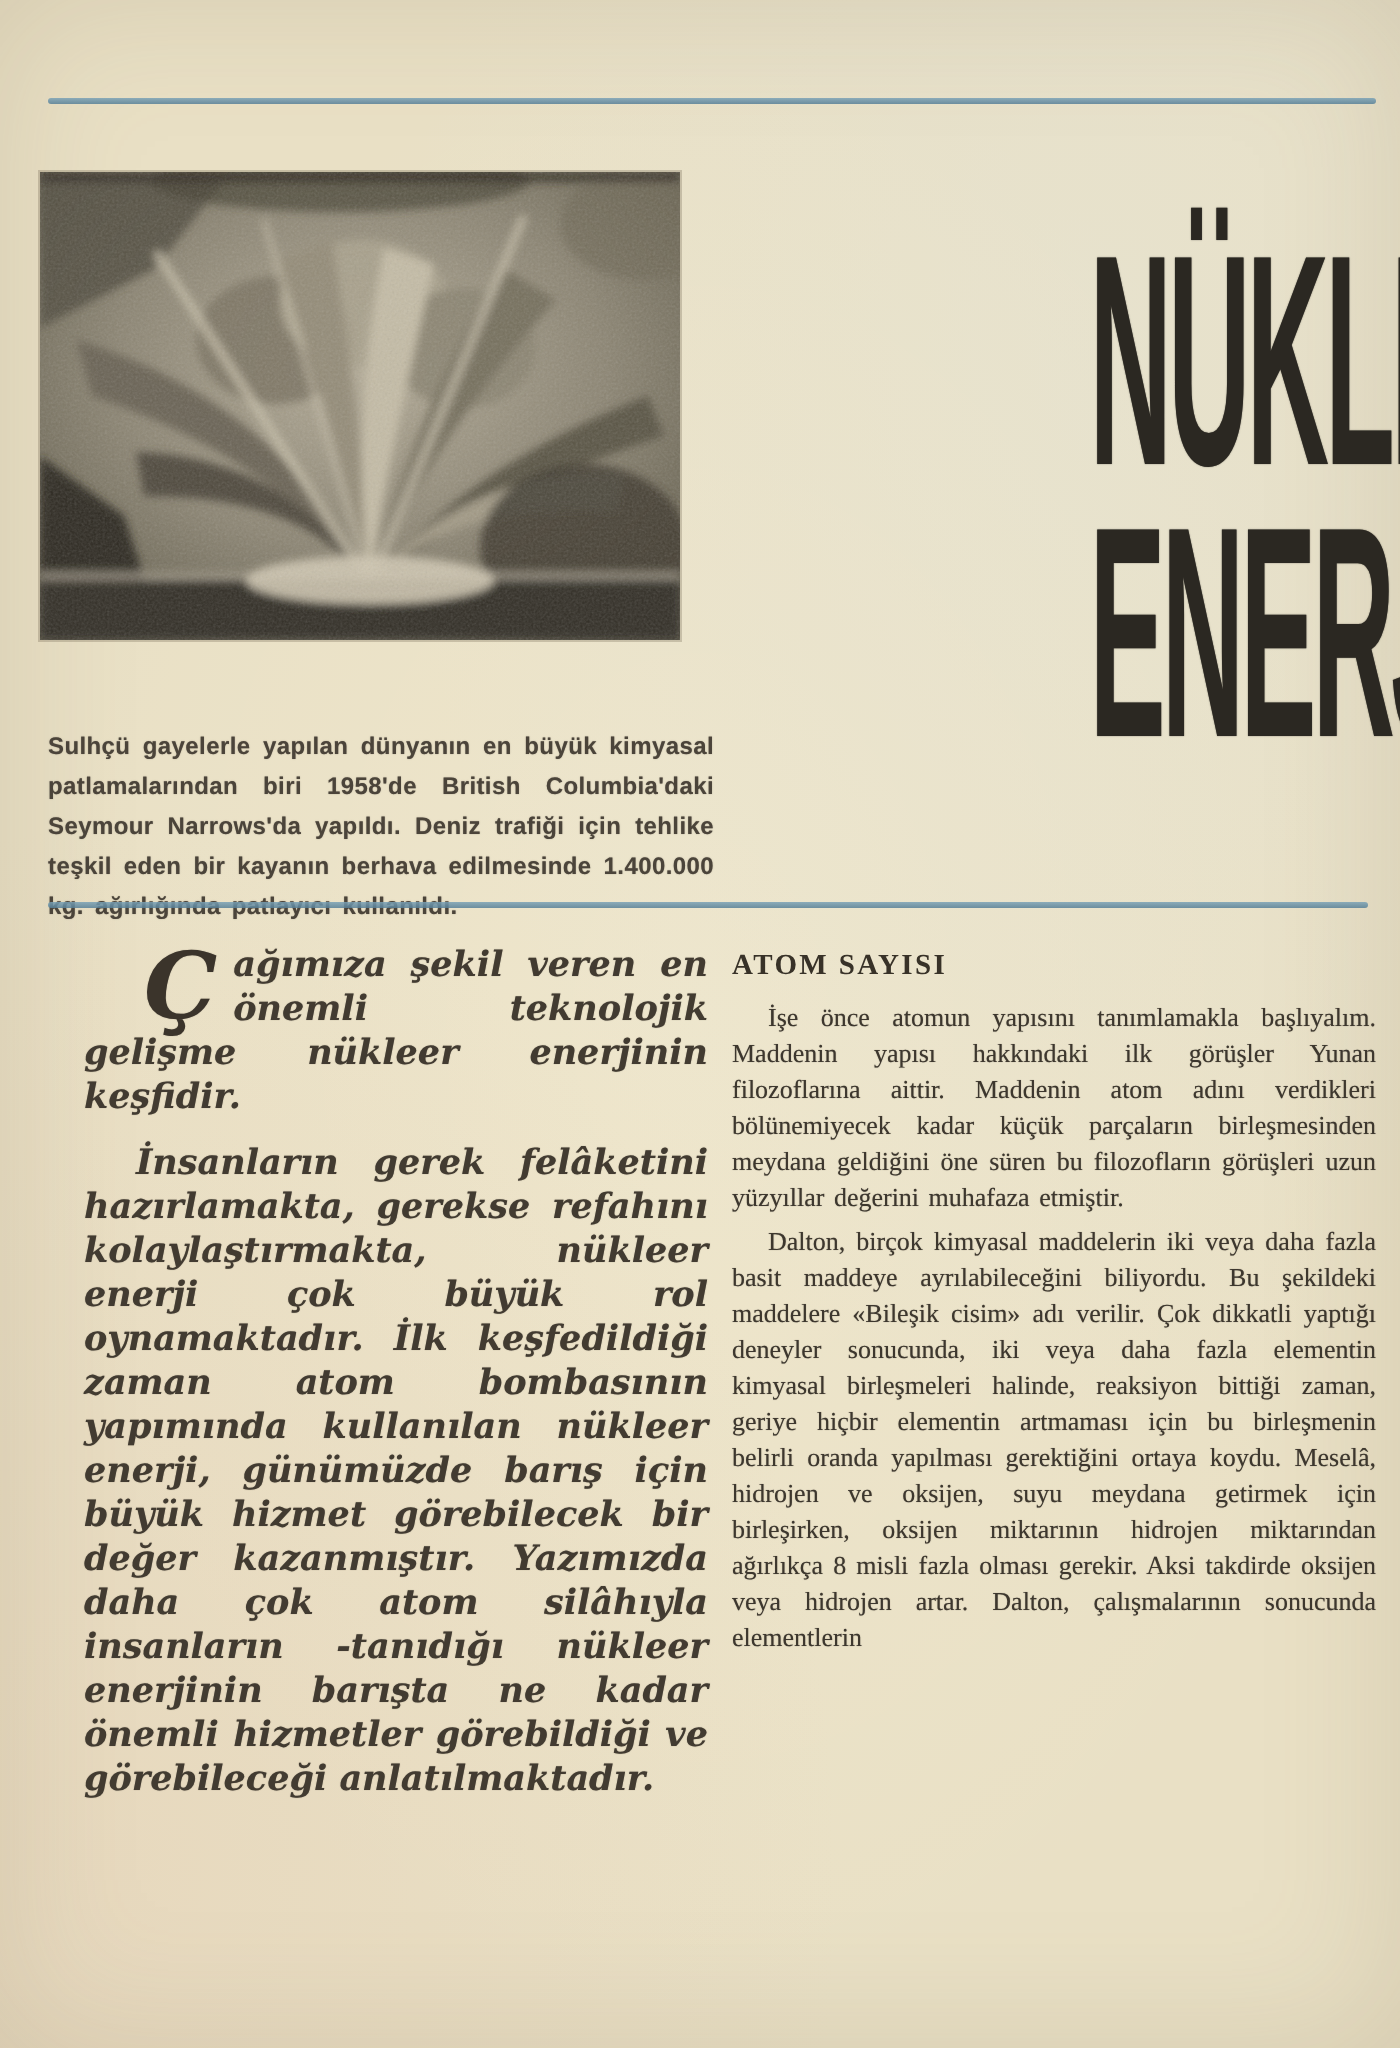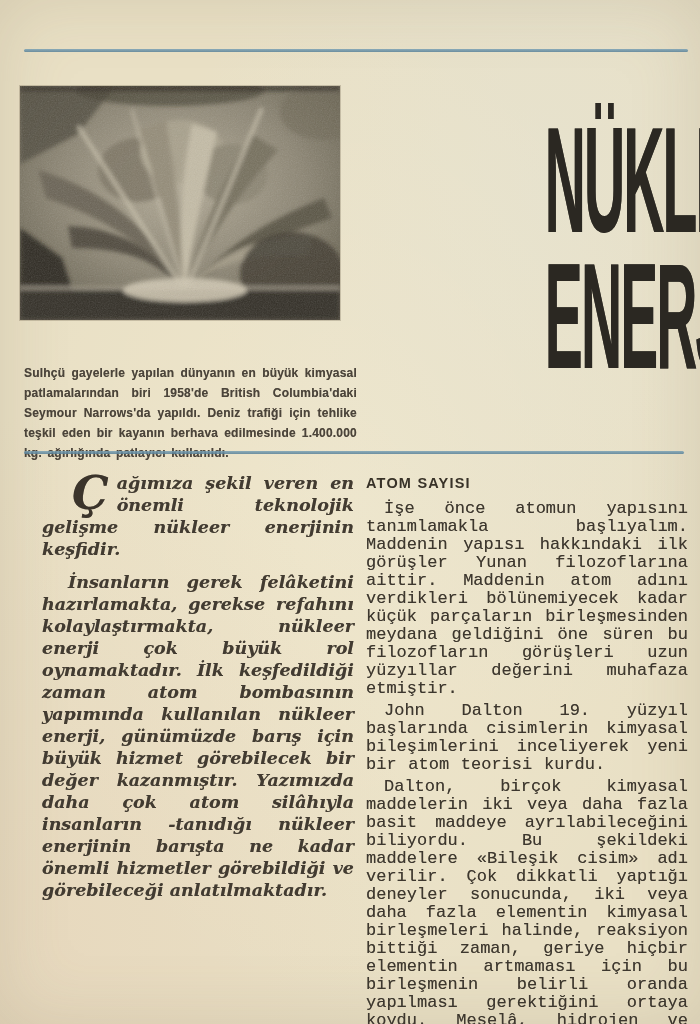--- a/index.html
+++ b/index.html
@@ -51,26 +51,26 @@
     text-shadow:0 0 .5px rgba(66,59,49,.5);
   }
   .lead-col p.indent{text-indent:26px;}
   .drop-cap{
     float:left;font-style:italic;font-weight:700;
     font-size:46px;line-height:38px;
     margin:2px 8px 0 30px;color:#3b342b;
   }
   .body-col{width:322px;color:#3d372e;}
   .body-col h3{
-    margin:3px 0 9px 0;font-family:Liberation Sans, sans-serif;
+    margin:3px 0 9px 0;font-family:Liberation Serif, serif;
     font-size:14.5px;line-height:16px;letter-spacing:1.2px;font-weight:700;color:#383228;
   }
   .body-col p{
     margin:0 0 4px 0;text-align:justify;text-indent:18px;
-    font-family:Liberation Mono, monospace;font-size:17px;line-height:18px;
+    font-family:Liberation Serif, serif;font-size:13px;line-height:18px;
     word-spacing:1.5px;
     text-shadow:0 0 .5px rgba(61,55,46,.55);
   }
 </style>
 </head>
 <body>
 
 <div class="page">
 
   <div class="rule rule-top"></div>
@@ -132,18 +132,17 @@
   <div class="columns">
 
     <div class="lead-col">
       <p><span class="drop-cap">Ç</span><span>ağımıza şekil veren en önemli teknolojik gelişme nükleer enerjinin keşfidir.</span></p>
       <p class="indent">İnsanların gerek felâketini hazırlamakta, gerekse refahını kolaylaştırmakta, nükleer enerji çok büyük rol oynamaktadır. İlk keşfedildiği zaman atom bombasının yapımında kullanılan nükleer enerji, günümüzde barış için büyük hizmet görebilecek bir değer kazanmıştır. Yazımızda daha çok atom silâhıyla insanların -tanıdığı nükleer enerjinin barışta ne kadar önemli hizmetler görebildiği ve görebileceği anlatılmaktadır.</p>
     </div>
 
     <div class="body-col">
       <h3>ATOM SAYISI</h3>
       <p>İşe önce atomun yapısını tanımlamakla başlıyalım. Maddenin yapısı hakkındaki ilk görüşler Yunan filozoflarına aittir. Maddenin atom adını verdikleri bölünemiyecek kadar küçük parçaların birleşmesinden meydana geldiğini öne süren bu filozofların görüşleri uzun yüzyıllar değerini muhafaza etmiştir.</p>
-      <p>John Dalton 19. yüzyıl başlarında cisimlerin kimyasal bileşimlerini inceliyerek yeni bir atom teorisi kurdu.</p>
       <p>Dalton, birçok kimyasal maddelerin iki veya daha fazla basit maddeye ayrılabileceğini biliyordu. Bu şekildeki maddelere «Bileşik cisim» adı verilir. Çok dikkatli yaptığı deneyler sonucunda, iki veya daha fazla elementin kimyasal birleşmeleri halinde, reaksiyon bittiği zaman, geriye hiçbir elementin artmaması için bu birleşmenin belirli oranda yapılması gerektiğini ortaya koydu. Meselâ, hidrojen ve oksijen, suyu meydana getirmek için birleşirken, oksijen miktarının hidrojen miktarından ağırlıkça 8 misli fazla olması gerekir. Aksi takdirde oksijen veya hidrojen artar. Dalton, çalışmalarının sonucunda elementlerin</p>
     </div>
 
   </div>
 </div>
 
 </body></html>

